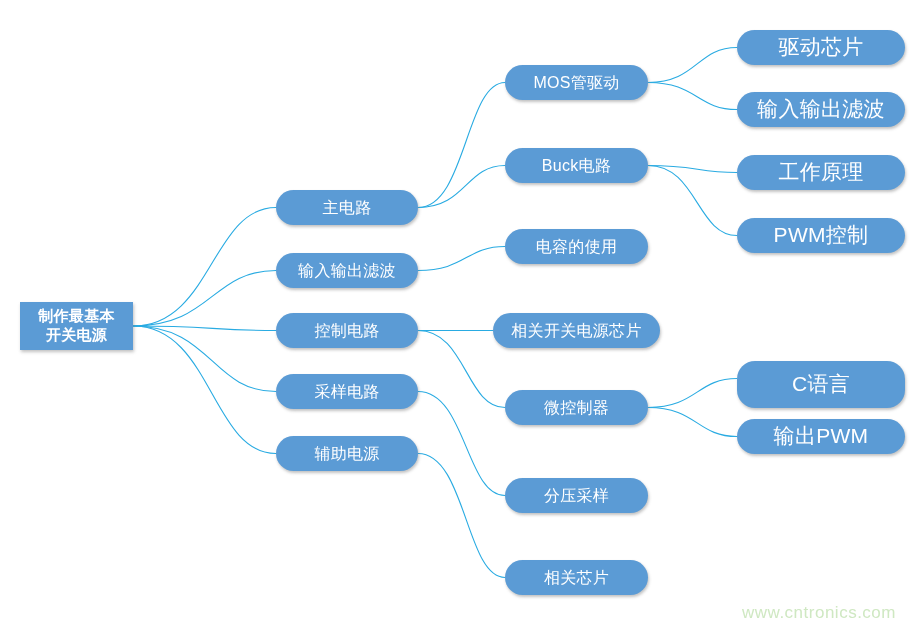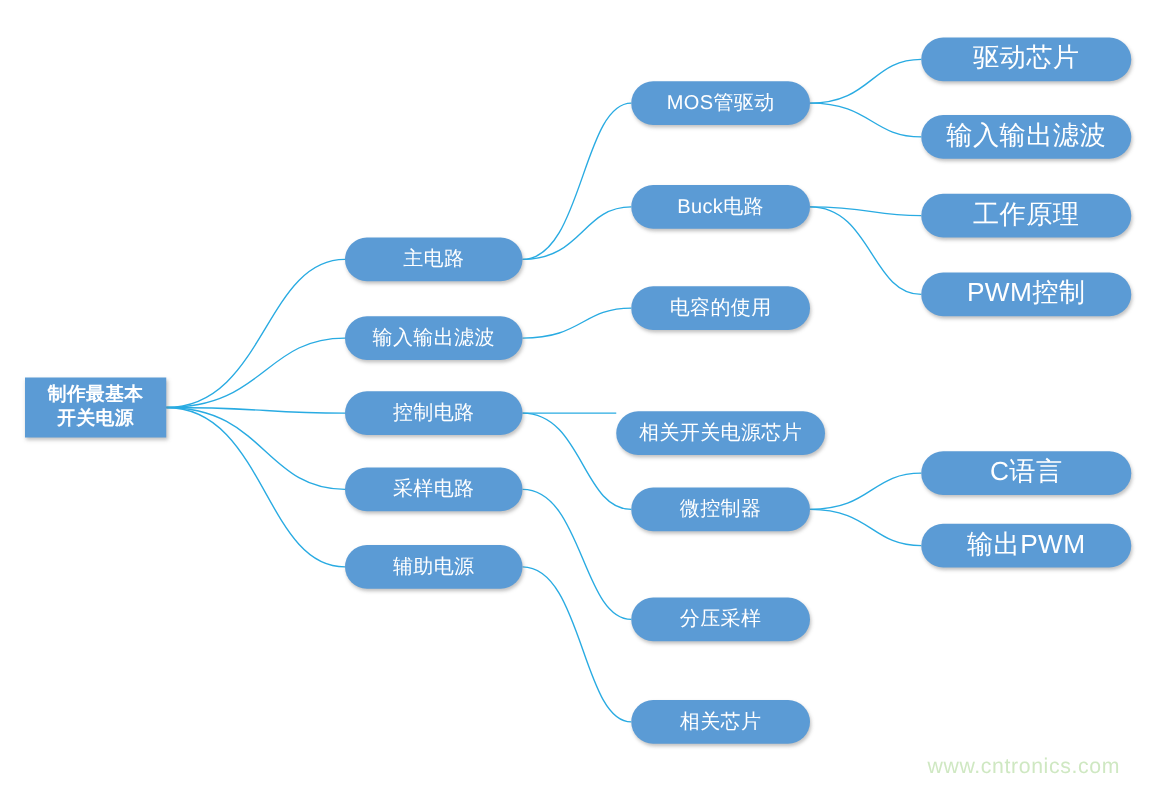--- a/index.html
+++ b/index.html
@@ -103,28 +103,28 @@
       <div class="node branch" style="left: 276px; top: 190px; width: 142px; height: 35px;">主电路</div>
       <div class="node branch" style="left: 276px; top: 253px; width: 142px; height: 35px;">输入输出滤波</div>
       <div class="node branch" style="left: 276px; top: 313px; width: 142px; height: 35px;">控制电路</div>
       <div class="node branch" style="left: 276px; top: 374px; width: 142px; height: 35px;">采样电路</div>
       <div class="node branch" style="left: 276px; top: 436px; width: 142px; height: 35px;">辅助电源</div>
     </div>
   <div id="leaf-layer">
       <div class="node leaf" style="left: 505px; top: 65px; width: 143px; height: 35px; text-align: right;">MOS管驱动</div>
       <div class="node leaf" style="left: 505px; top: 148px; width: 143px; height: 35px;">Buck电路</div>
       <div class="node leaf" style="left: 505px; top: 229px; width: 143px; height: 35px;">电容的使用</div>
-      <div class="node leaf" style="left: 493px; top: 329px; width: 167px; height: 35px;">相关开关电源芯片</div>
+      <div class="node leaf" style="left: 493px; top: 313px; width: 167px; height: 35px;">相关开关电源芯片</div>
       <div class="node leaf" style="left: 505px; top: 390px; width: 143px; height: 35px;">微控制器</div>
       <div class="node leaf" style="left: 505px; top: 478px; width: 143px; height: 35px;">分压采样</div>
       <div class="node leaf" style="left: 505px; top: 560px; width: 143px; height: 35px;">相关芯片</div>
     </div>
   <div id="subleaf-layer">
       <div class="node sub" style="left: 737px; top: 30px; width: 168px; height: 35px;">驱动芯片</div>
       <div class="node sub" style="left: 737px; top: 92px; width: 168px; height: 35px;">输入输出滤波</div>
       <div class="node sub" style="left: 737px; top: 155px; width: 168px; height: 35px;">工作原理</div>
       <div class="node sub" style="left: 737px; top: 218px; width: 168px; height: 35px;">PWM控制</div>
-      <div class="node sub" style="left: 737px; top: 361px; width: 168px; height: 35px;">C语言</div>
+      <div class="node sub" style="left: 737px; top: 361px; width: 168px; height: 47px;">C语言</div>
       <div class="node sub" style="left: 737px; top: 419px; width: 168px; height: 35px;">输出PWM</div>
     </div>
 
   <div class="watermark" style="left: 742px; top: 603px;">www.cntronics.com</div>
 </div>
 
 </body></html>

